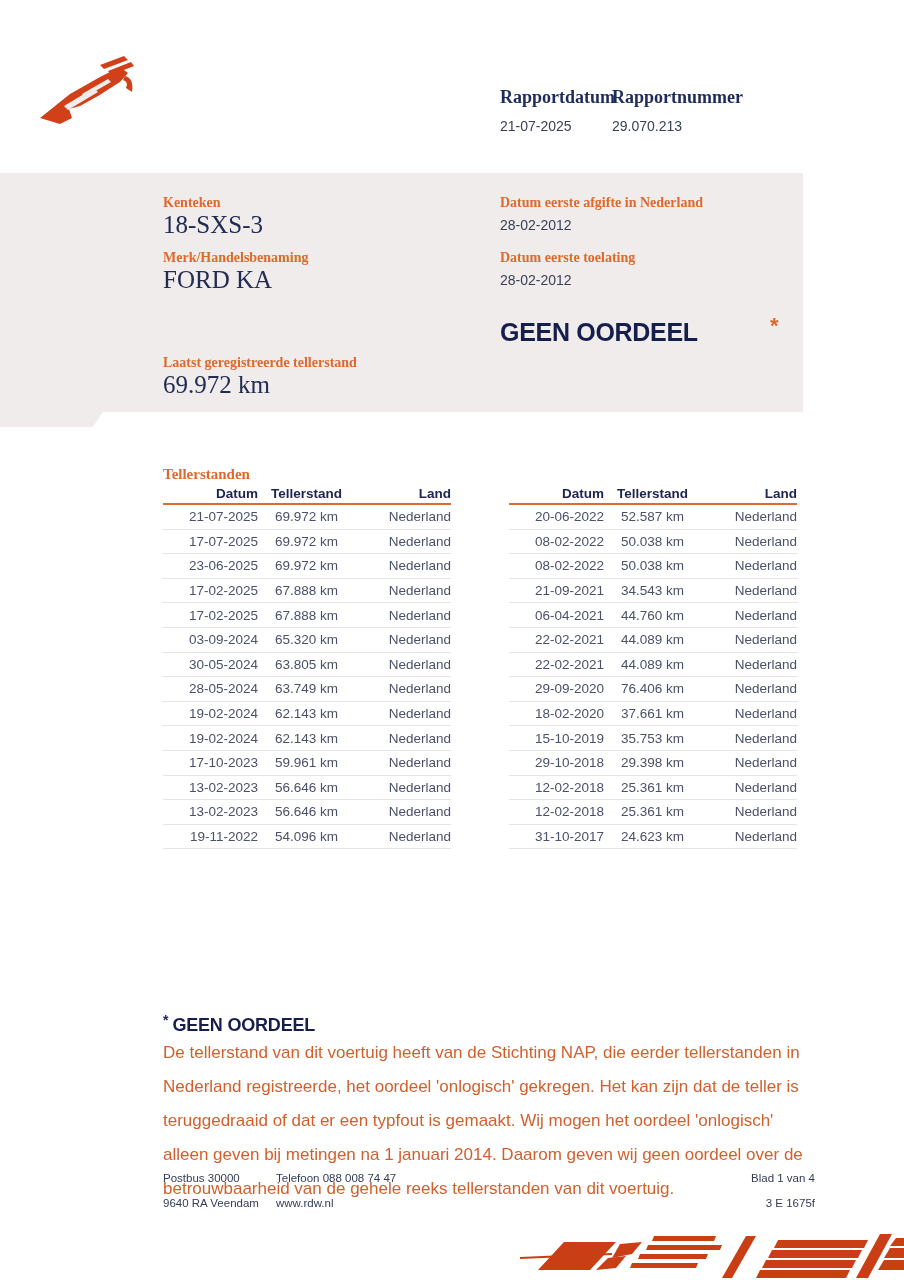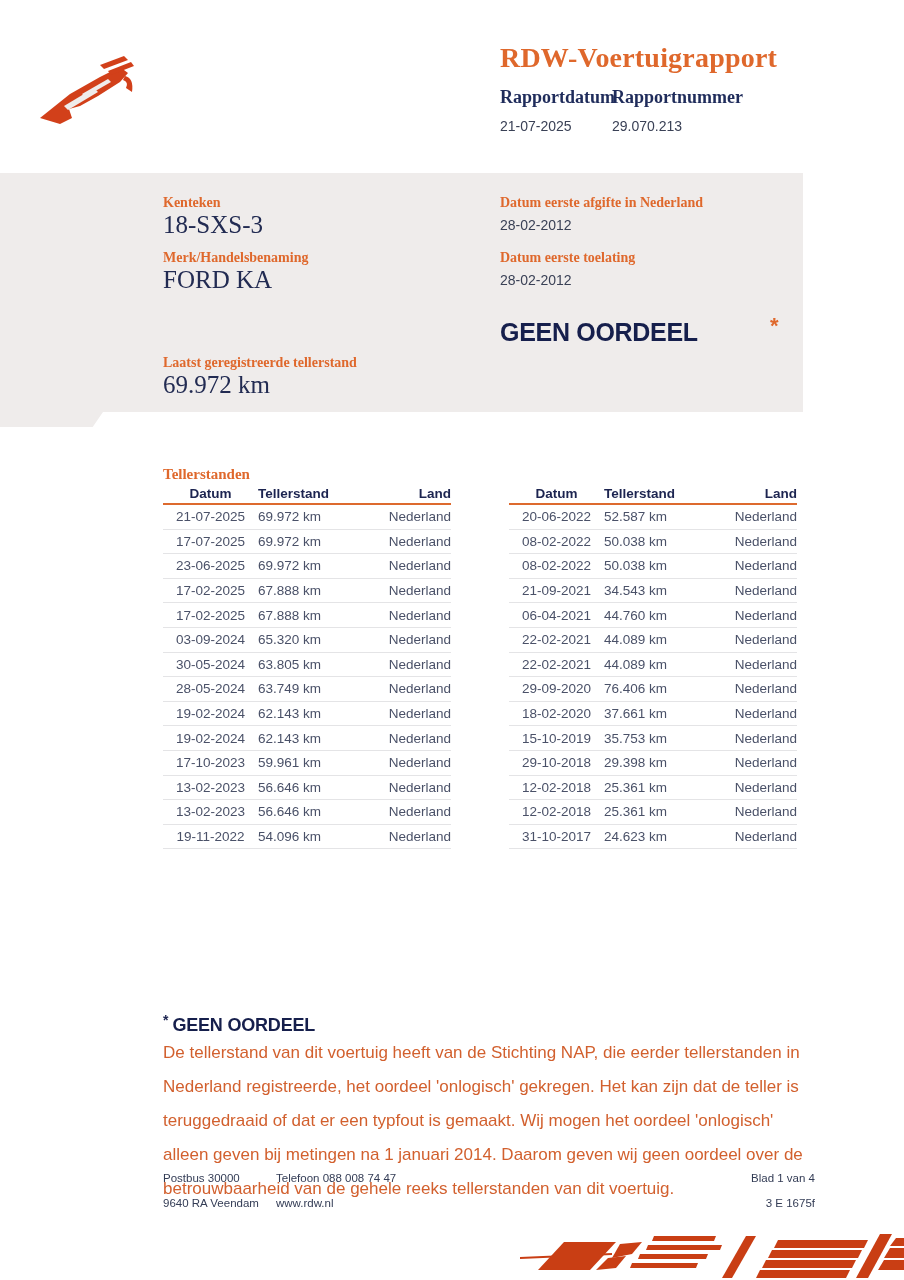--- a/index.html
+++ b/index.html
@@ -31,22 +31,22 @@
 
   
   .section-title { position:absolute; left:163px; top:466px; font-family:"Liberation Serif", serif;
            font-weight:700; font-size:15px; color:#DF682C; }
   .tbl { position:absolute; top:485px; width:288px; }
   .tbl-left { left:163px; } .tbl-right { left:509px; }
   .thead { display:flex; align-items:flex-end; height:20px; border-bottom:2px solid #DD6A2E; padding-bottom:2px; }
   .th { font-weight:700; font-size:13.5px; color:#1C2450; }
   .trow { display:flex; align-items:center; height:24.6px; border-bottom:1px solid #E4E4E6; }
   .tc { font-size:13.5px; color:#4A5168; }
-  .tc0, .th0 { width:95px; text-align:center; }
-  .tc1, .th1 { width:97px; text-align:left; }
+  .tc0, .th0 { width:95px; text-align:right; }
+  .tc1, .th1 { width:97px; text-align:center; }
   .tc2, .th2 { width:96px; text-align:right; }
 
   
   .note-title-row { position:absolute; left:163px; top:1012px;text-align:center; }
   .note-star { font-size:14px; font-weight:700; color:#1C2450; vertical-align:6px; margin-right:4px; }
   .note-title { font-size:18px; font-weight:700; letter-spacing:-0.2px; color:#161F4C; }
   .note-body { position:absolute; left:163px; top:1036px; width:656px; font-size:17px;
            line-height:34px; color:#D2602E; }
 
   
@@ -63,21 +63,20 @@
 <div class="page">
 
   <svg class="logo-wing" viewBox="0 0 128 86">
     <polygon fill="#D2401A" points="4,66 34,42 64,25 84,15 92,21 84,30 62,44 44,54 33,57 36,66 24,72"></polygon>
     <polygon fill="#EFECEB" points="28,54 58,36 62,40 32,58"></polygon>
     <polygon fill="#EFECEB" points="46,42 72,27 75,30 49,45"></polygon>
     <polygon fill="#D2401A" points="64,13 88,4 92,8 68,17"></polygon>
     <polygon fill="#D2401A" points="72,19 95,10 98,14 75,23"></polygon>
     <path fill="#D2401A" d="M89,24 Q98,26 96,40 L90,36 Q93,30 87,28 Z"></path>
   </svg>
-  <div class="report-title">RDW-Voertuigrapport</div>
   <div class="meta-label mx1">Rapportdatum</div>
   <div class="meta-label mx2">Rapportnummer</div>
   <div class="meta-value mx1">21-07-2025</div>
   <div class="meta-value mx2">29.070.213</div>
 
   <div class="graybox">
     <div class="glabel gx1" style="top:22px">Kenteken</div>
     <div class="gvalue-big gx1" style="top:38px">18-SXS-3</div>
     <div class="glabel gx1" style="top:77px">Merk/Handelsbenaming</div>
     <div class="gvalue-big gx1" style="top:93px">FORD KA</div>

